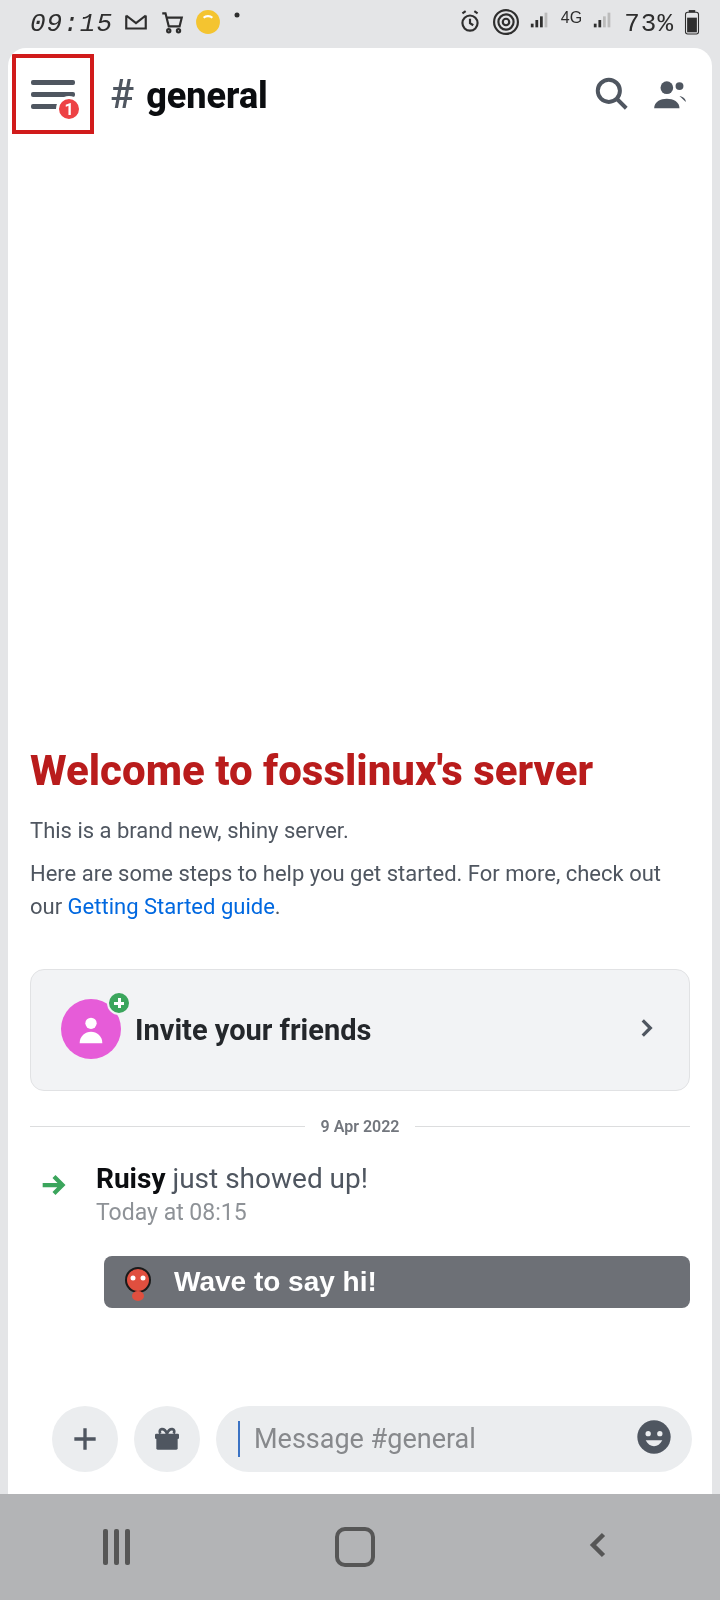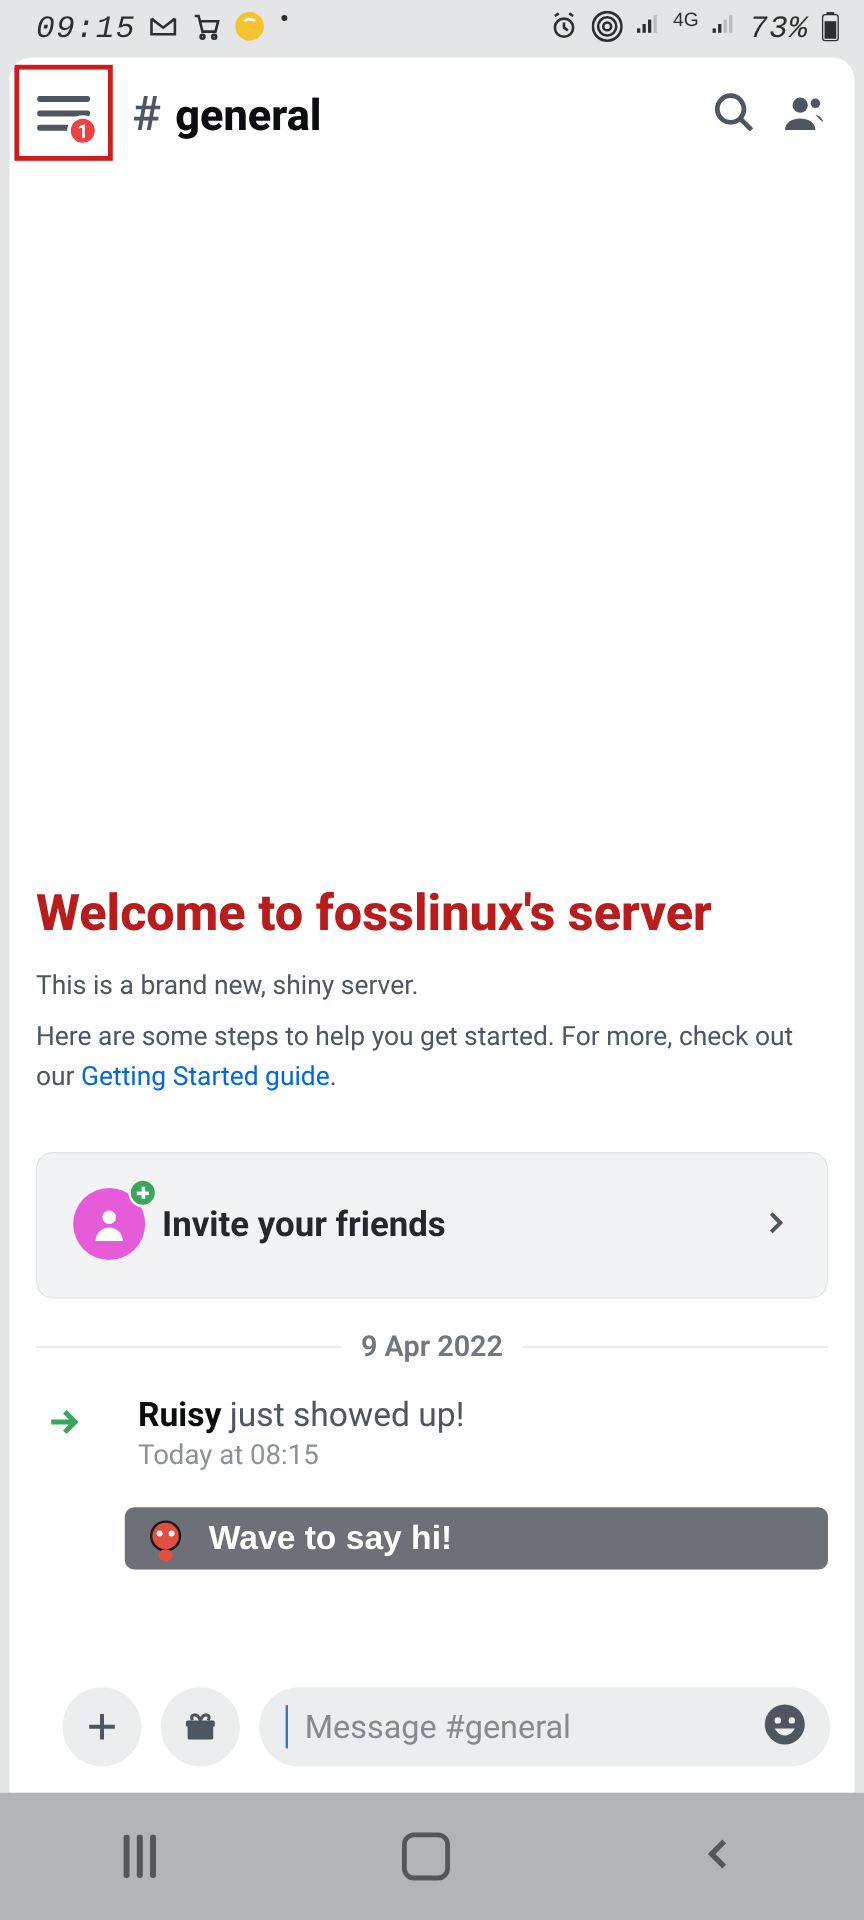--- a/index.html
+++ b/index.html
@@ -21,21 +21,21 @@
     align-items: center;
     justify-content: space-between;
     padding: 0 20px 0 30px;
     font-family: "Courier New", monospace;
     font-size: 26px;
     color: #2e2e2e;
   }
   .status-left, .status-right { display: flex; gap: 10px; }
   .status-left .clock { font-style: italic; letter-spacing: 1px; }
   .status-icon svg { display: block; }
-  .status-batt { font-style: italic; letter-spacing: 1px; }
+  .status-batt { letter-spacing: 1px; }
 
   
   .app {
     position: absolute;
     left: 8px; right: 8px;
     top: 48px; bottom: 106px;
     background: #ffffff;
     border-radius: 18px 18px 0 0;
     display: flex;
     flex-direction: column;
@@ -160,28 +160,28 @@
     content:""; position:absolute; background:#fff;
   }
   .card-icon .plus::before{ left:5px; right:5px; top:9px; height:3px; }
   .card-icon .plus::after{ top:5px; bottom:5px; left:9px; width:3px; }
   .card-label { font-size: 29px; font-weight: 700; color: #24272b; flex:1; }
   .card-chevron svg { width: 26px; height: 26px; color:#4f5660; }
 
   
   .date-divider {
     display:flex; align-items:center; gap: 16px;
-    color:#72767d; font-size: 24px; font-weight:600;
+    color:#72767d; font-size: 16px; font-weight:600;
     margin-bottom: 26px;
   }
   .date-divider .line { flex:1; height:1px; background:#dcddde; }
 
   
   .sysmsg {
-    display:flex; gap: 37px;
+    display:flex; gap: 18px;
     margin-bottom: 22px;
   }
   .sysmsg-arrow {
     width: 48px;
     display:flex; align-items:flex-start; justify-content:center;
     padding-top: 6px;
   }
   .sysmsg-arrow svg { width: 34px; height: 34px; color:#3ba55c; }
   .sysmsg-body {}
   .sysmsg-line { font-size: 28px; color:#4f5660; }

